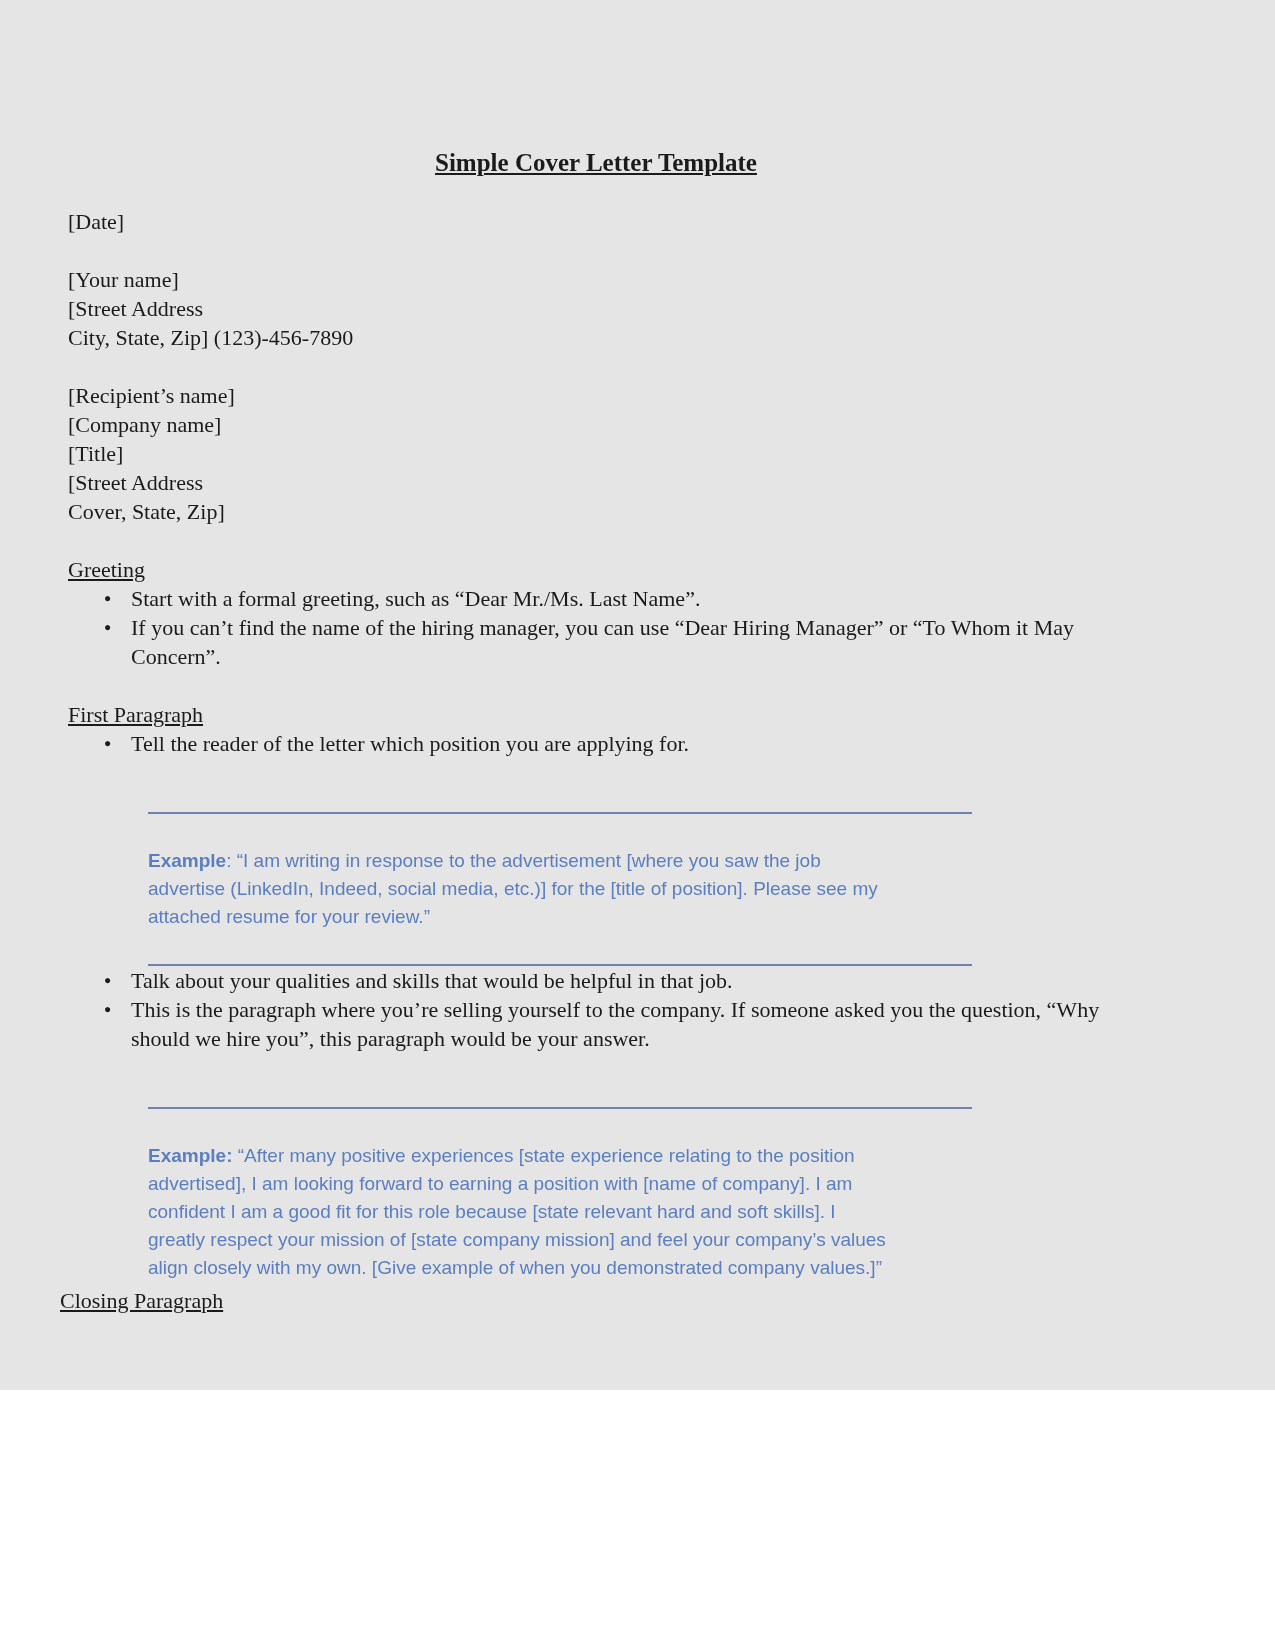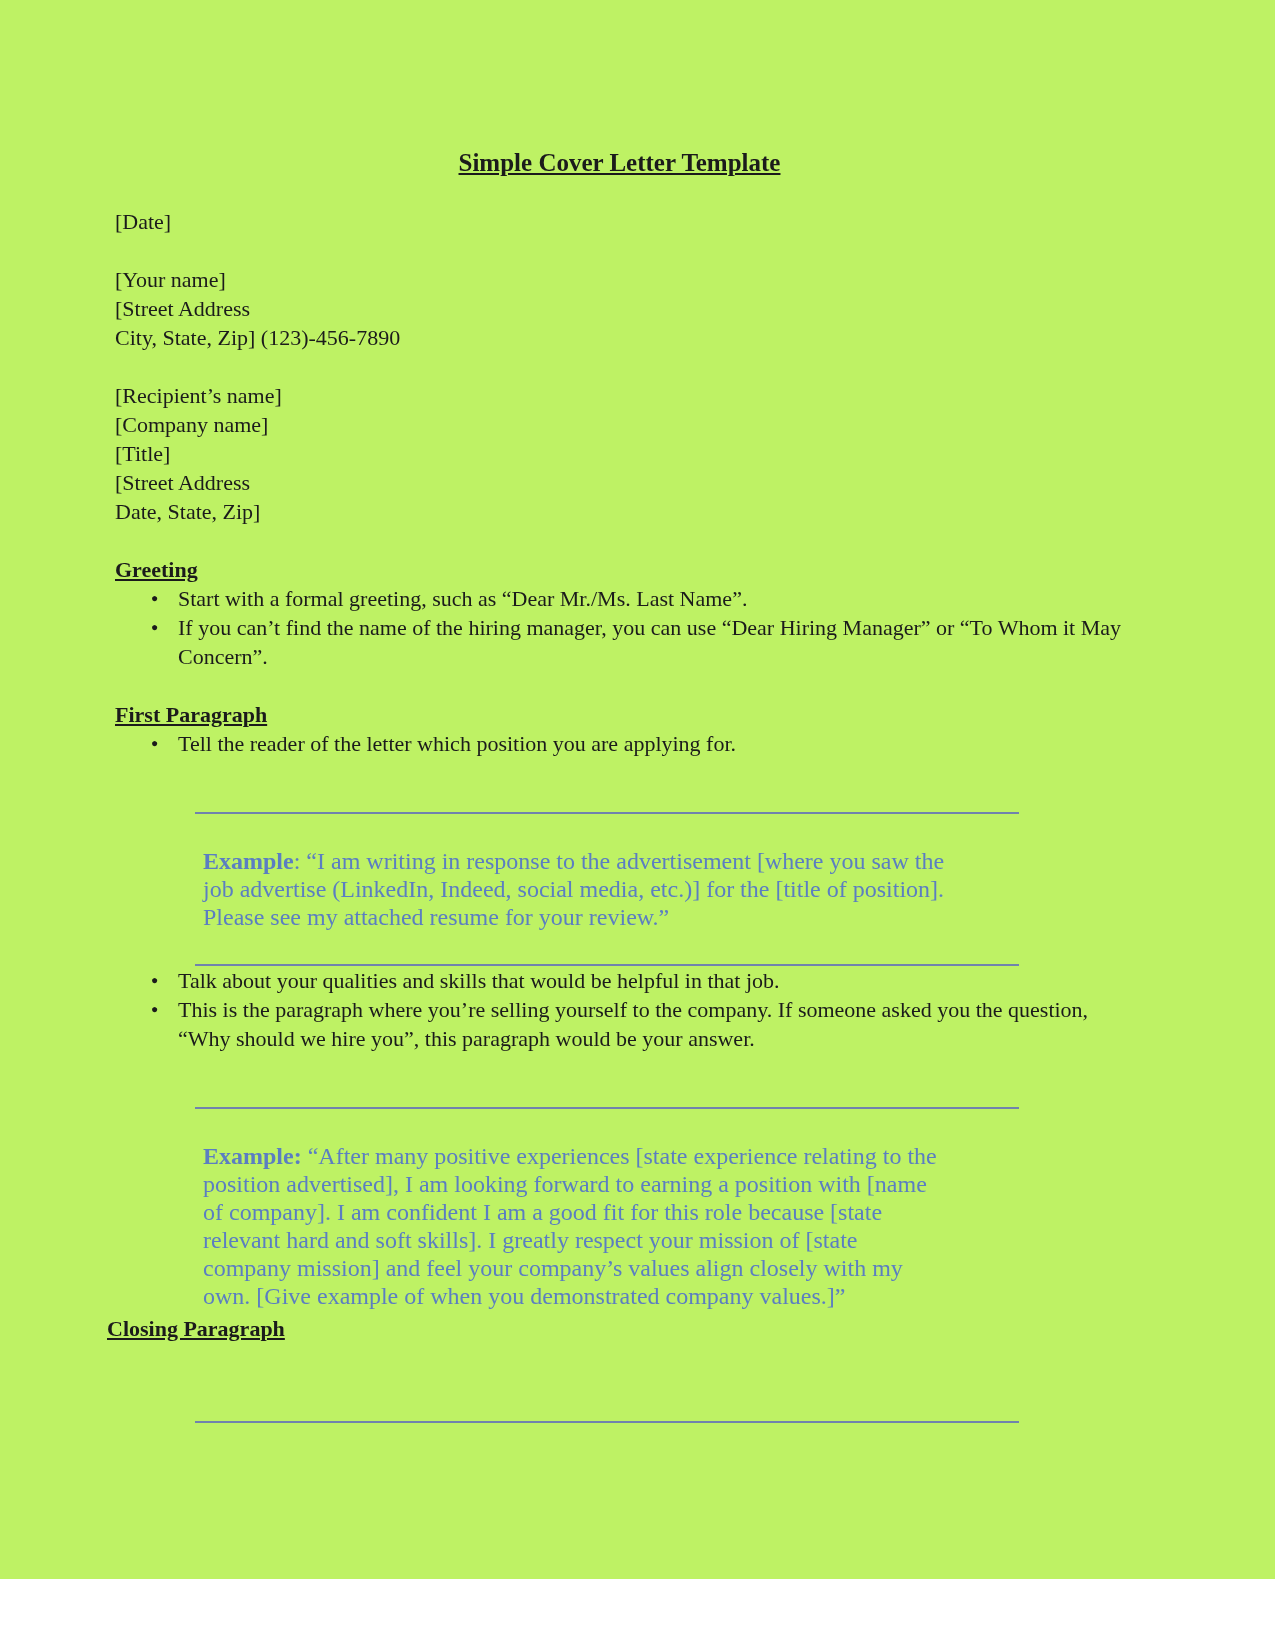--- a/index.html
+++ b/index.html
@@ -5,41 +5,41 @@
   :root {
     --example-text: #5b7ec2;
     --divider: #7083ad;
     --body-text: #1b1b1b;
   }
   * { margin: 0; padding: 0; box-sizing: border-box; }
   html, body { background: #ffffff; }
   .page {
     position: relative;
     width: 1275px;
-    height: 1579px;
+    height: 1390px;
     margin: 0 auto;
-    background: #bef264;
+    background: #e5e5e5;
     color: var(--body-text);
     font-family: "Liberation Serif", "DejaVu Serif", serif;
     font-size: 22px;
     line-height: 29px;
-    padding: 148px 143px 0 107px;
+    padding: 148px 143px 0 60px;
     overflow: hidden;
   }
   .doc-title {
     font-size: 25px;
     line-height: 30px;
     font-weight: bold;
     text-decoration: underline;
     text-align: center;
     font-family: "Liberation Serif", "DejaVu Serif", serif;
   }
   .sp  { margin-top: 29px; margin-left: 8px; }  
   .section-heading {
-    font-weight: bold;
+    font-weight: normal;
     font-size: 22px;
     line-height: 29px;
     text-decoration: underline;
   }
   ul.bullets { list-style: none; margin-left: 37px; }
   ul.bullets li { display: flex; }
   ul.bullets .dot {
     flex: none;
     width: 34px;
     text-align: left;
@@ -52,26 +52,26 @@
     margin-left: 88px;
     width: 824px;
   }
   .divider {
     border: none;
     border-top: 2px solid var(--divider);
     height: 0;
   }
   .divider.before-ex { margin-top: 54px; }
   .example-text {
-    font-family: Liberation Serif, serif;
-    font-size: 24px;
+    font-family: Liberation Sans, sans-serif;
+    font-size: 19px;
     line-height: 28px;
     color: var(--example-text);
     width: 748px;
-    margin: 33px 0 33px 8px;
+    margin: 33px 0 33px 0;
   }
   .example-text.no-bottom { margin-bottom: 4px; }
   .example-text b { font-weight: bold; }
   .closing-heading { margin-top: 2px; }
   .divider.bottom { margin-top: 78px; }
 </style>
 </head>
 <body>
 
 <div class="page">
@@ -84,21 +84,21 @@
     <p>[Your name]</p>
     <p>[Street Address</p>
     <p>City, State, Zip] (123)-456-7890</p>
   </div>
 
   <div class="sp">
     <p>[Recipient’s name]</p>
     <p>[Company name]</p>
     <p>[Title]</p>
     <p>[Street Address</p>
-    <p>Date, State, Zip]</p>
+    <p>Cover, State, Zip]</p>
   </div>
 
   <section>
     <h2 class="section-heading sp">Greeting</h2>
     <ul class="bullets">
       <li>
         <span class="dot">●</span>
         <span class="b-text">Start with a formal greeting, such as “Dear Mr./Ms. Last Name”.</span>
       </li>
       <li>

